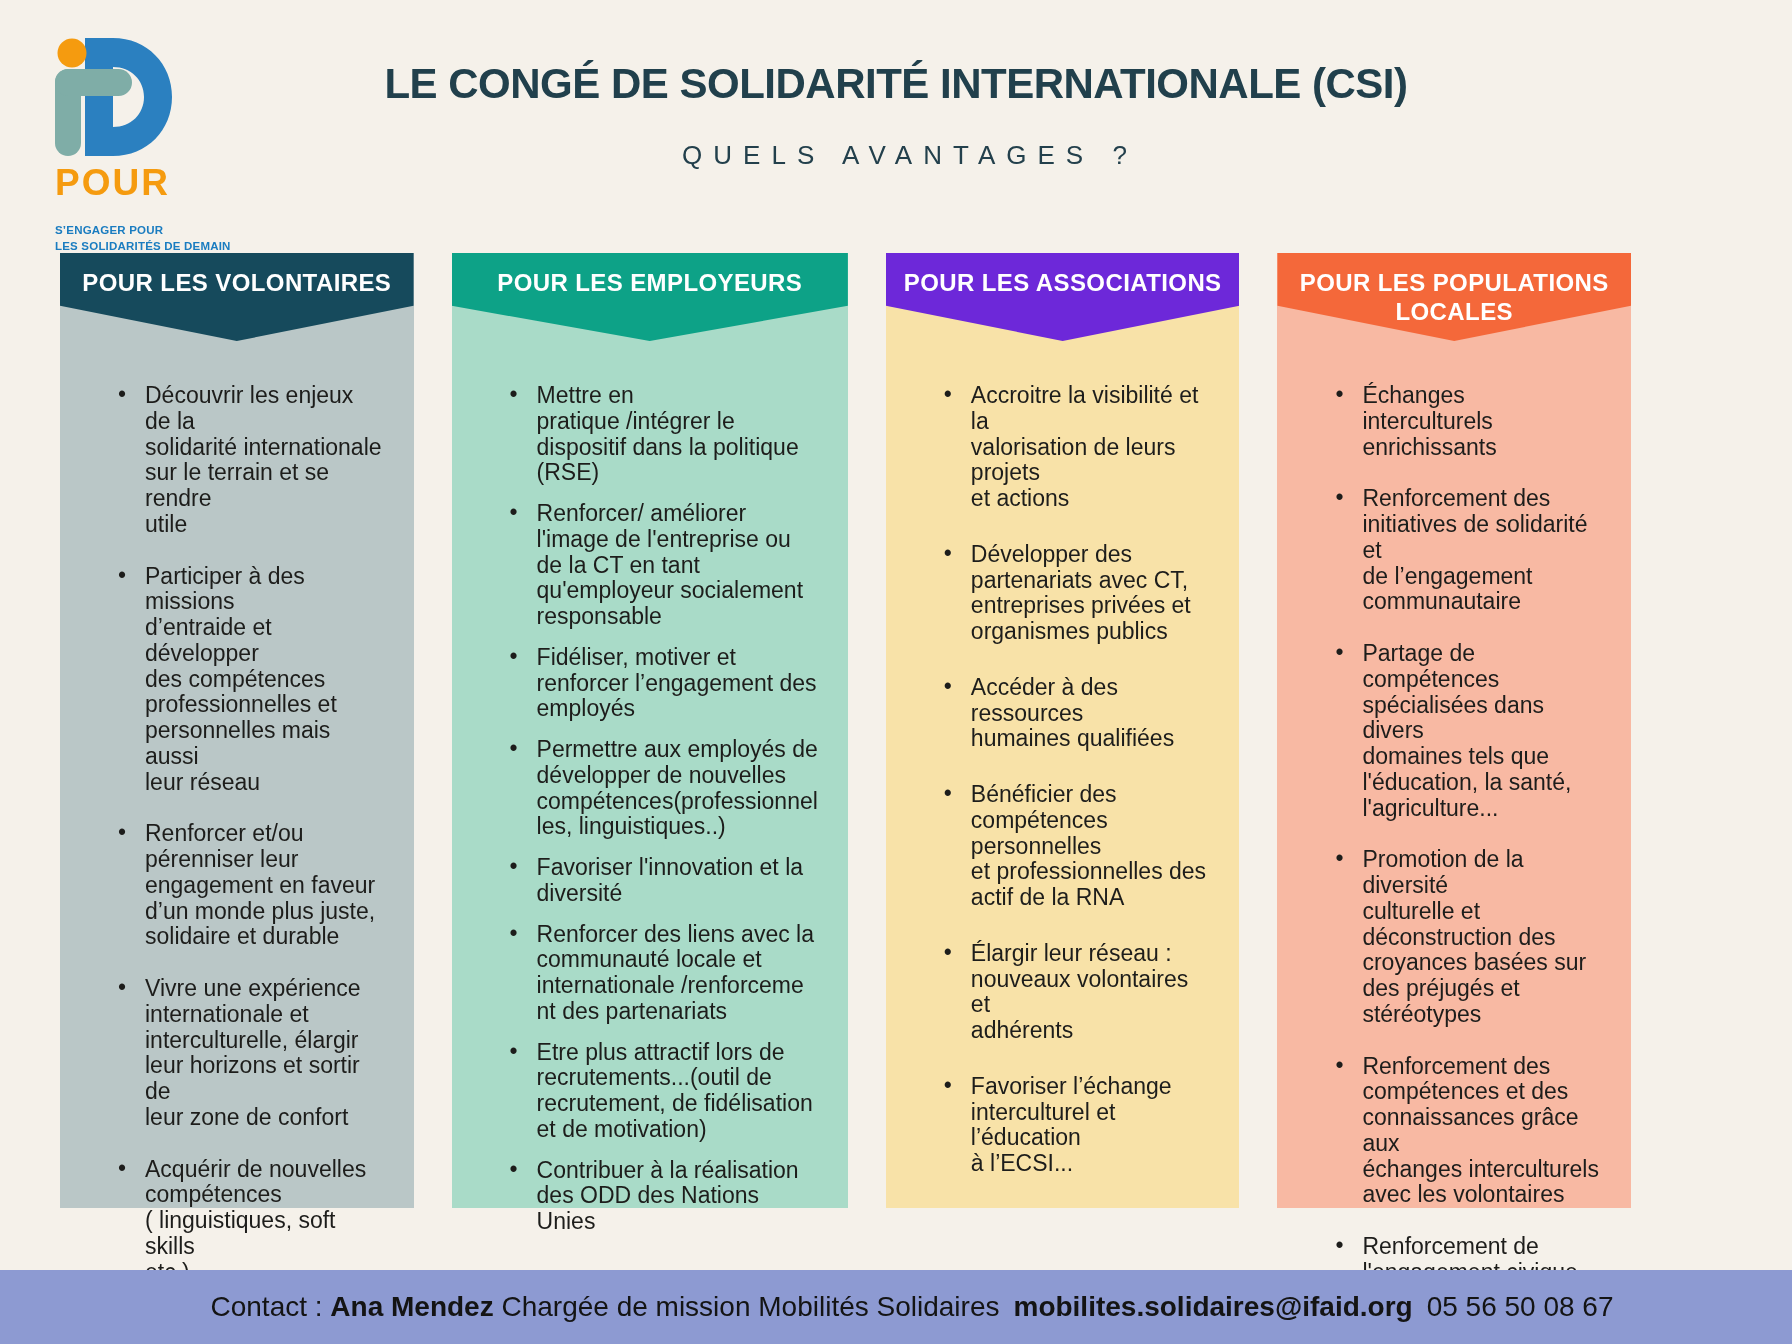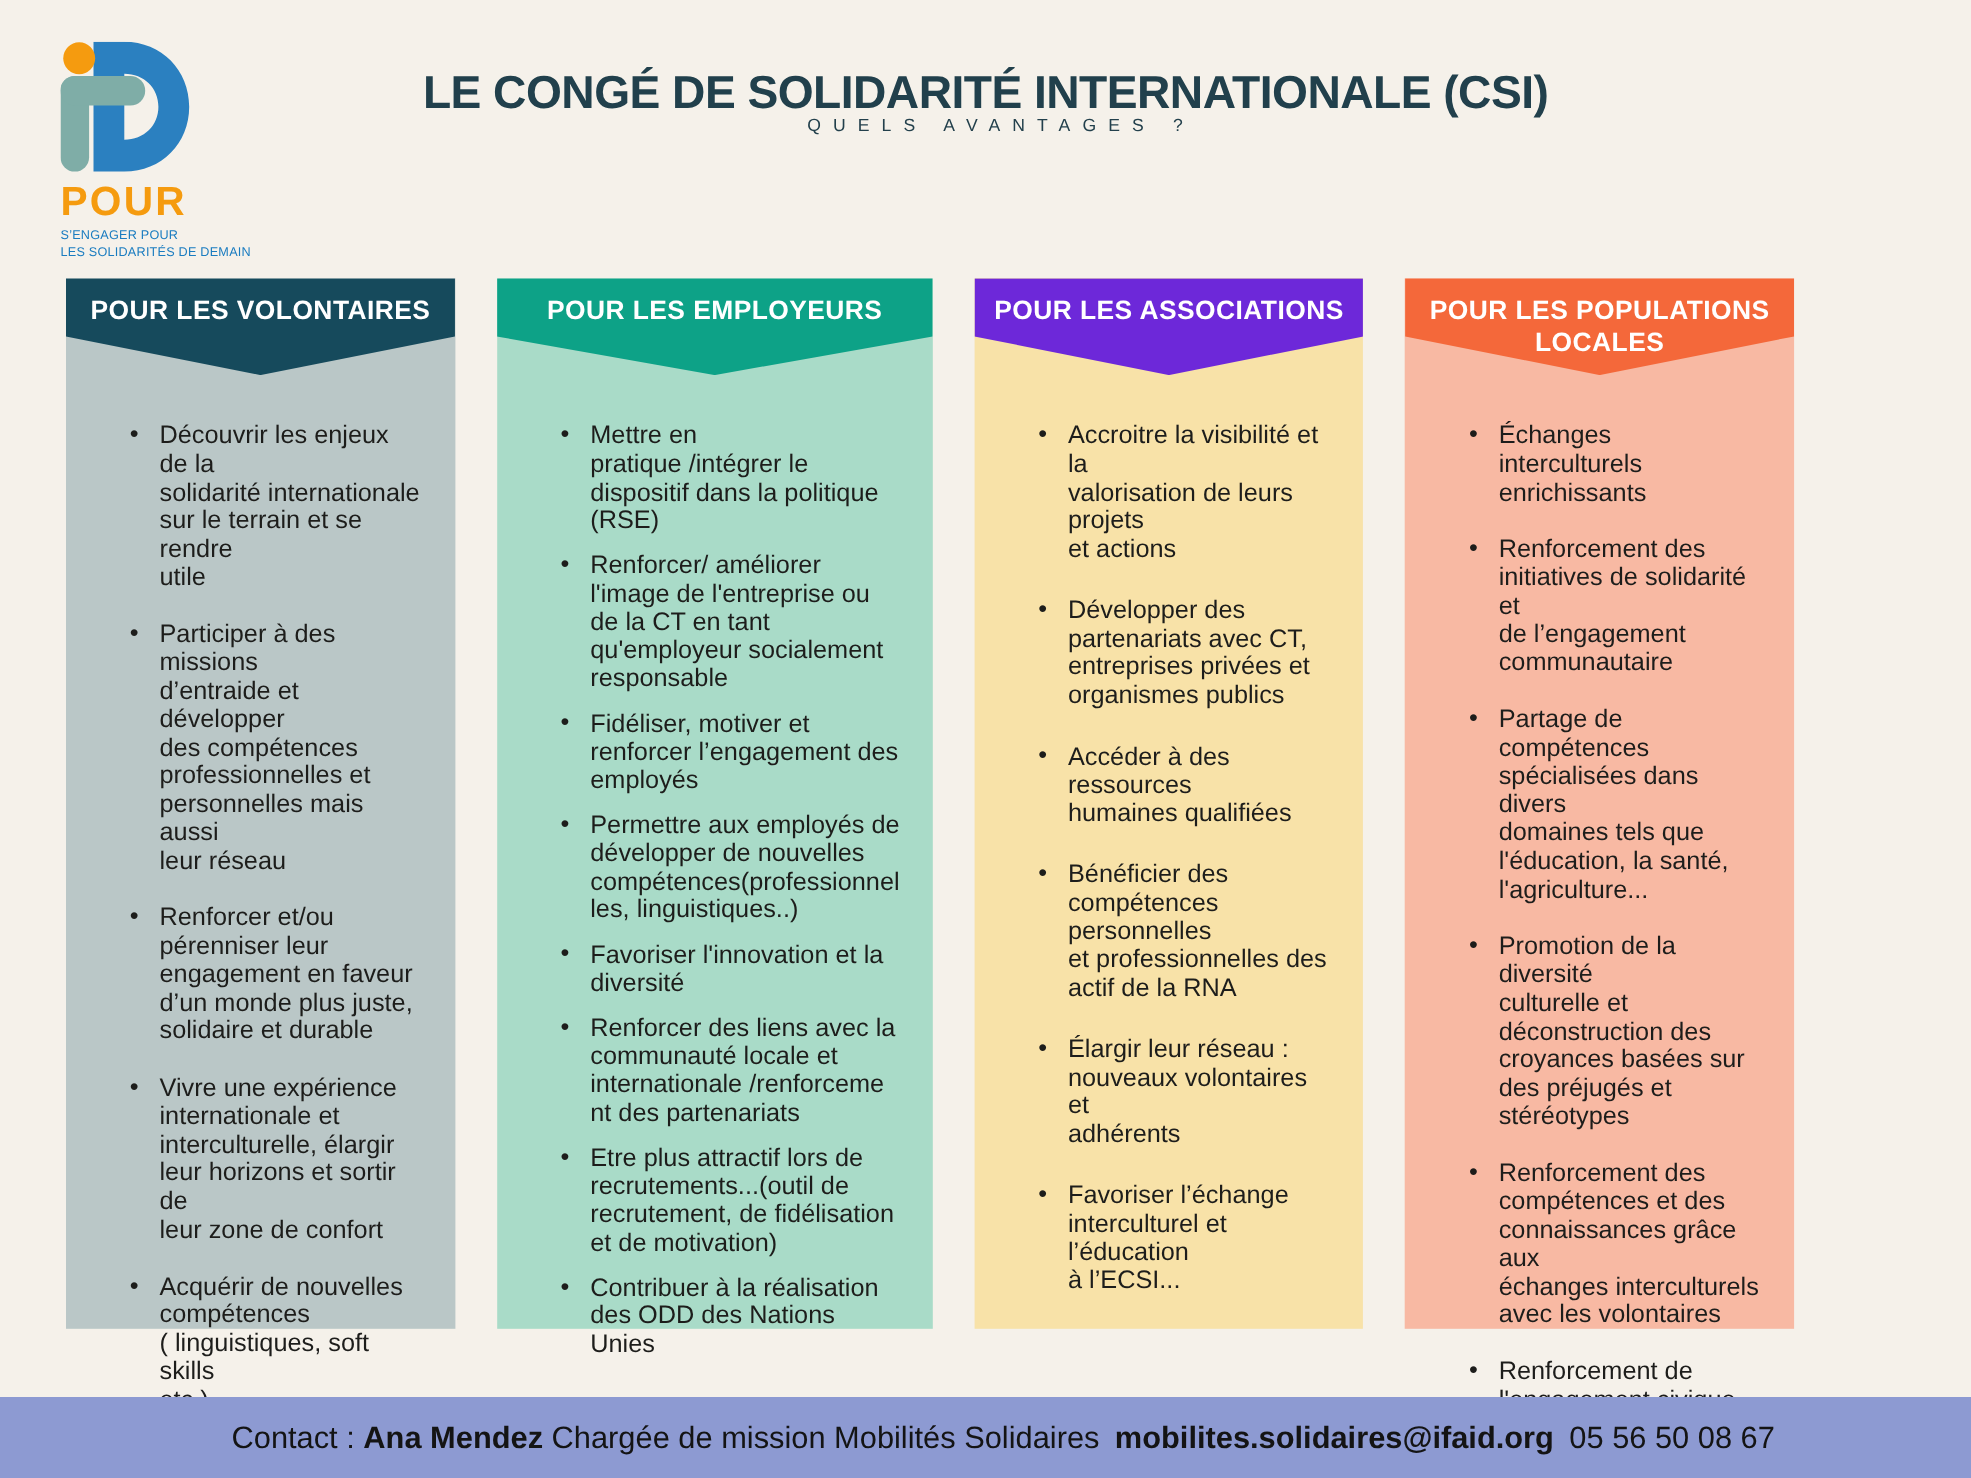--- a/index.html
+++ b/index.html
@@ -7,28 +7,28 @@
     width:1792px;height:1344px;position:relative;overflow:hidden;
     background:#f5f1ea;
     font-family:"Liberation Sans","DejaVu Sans",sans-serif;
     color:#1d1d1b;
   }
   
   .top{position:relative;height:253px;}
   .logo{position:absolute;left:55px;top:38px;width:230px;}
   .logo-mark{display:block;}
   .logo-word{font-weight:bold;font-size:37px;letter-spacing:2px;color:#f59b0f;line-height:1;margin-top:4px;}
-  .logo-tag{font-weight:normal;font-size:11.5px;color:#1a7cc0;line-height:1.35;margin-top:6px;letter-spacing:.2px;}
+  .logo-tag{font-weight:bold;font-size:11.5px;color:#1a7cc0;line-height:1.35;margin-top:22px;letter-spacing:.2px;}
   .title-wrap{text-align:center;padding-top:62px;}
   .page-title{
     font-size:42px;font-weight:800;letter-spacing:-0.5px;
     color:#21404c;line-height:1.05;
   }
   .page-subtitle{
-    font-size:16px;font-weight:normal;
+    margin-top:34px;font-size:26px;font-weight:normal;
     letter-spacing:11px;color:#23404c;padding-left:28px;
   }
   
   .columns{
     position:absolute;left:60px;top:253px;width:1571px;height:955px;
     display:flex;gap:38px;
   }
   .column{flex:1;position:relative;}
   .col-header{
     height:88px;

